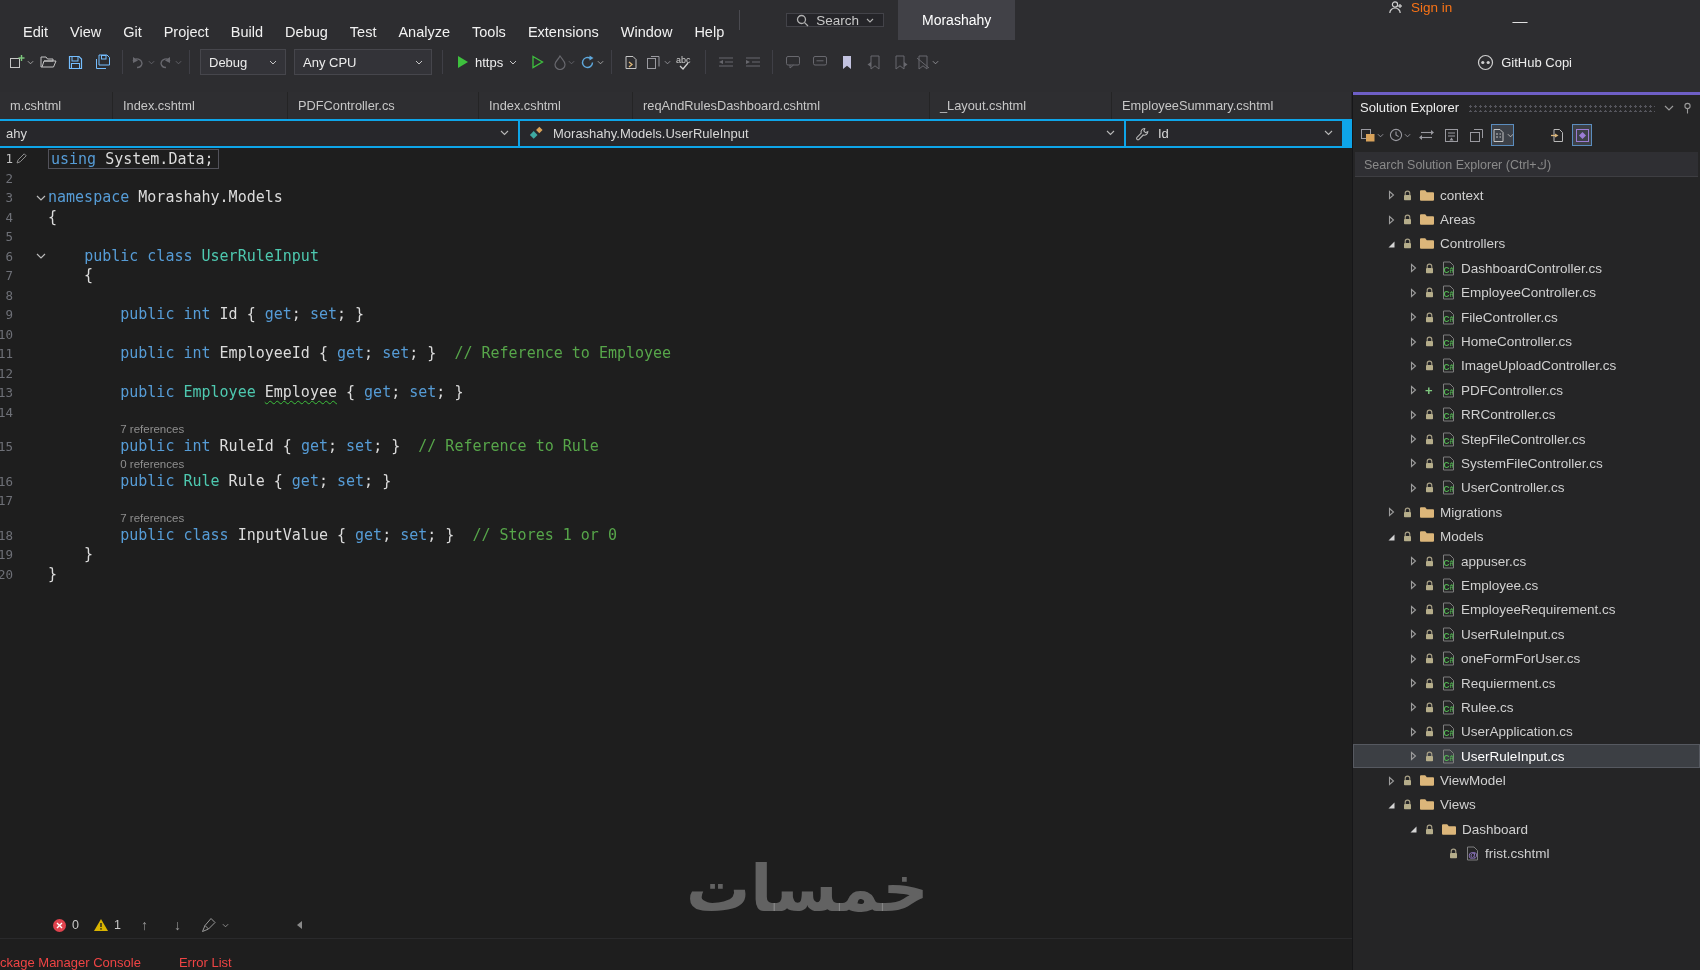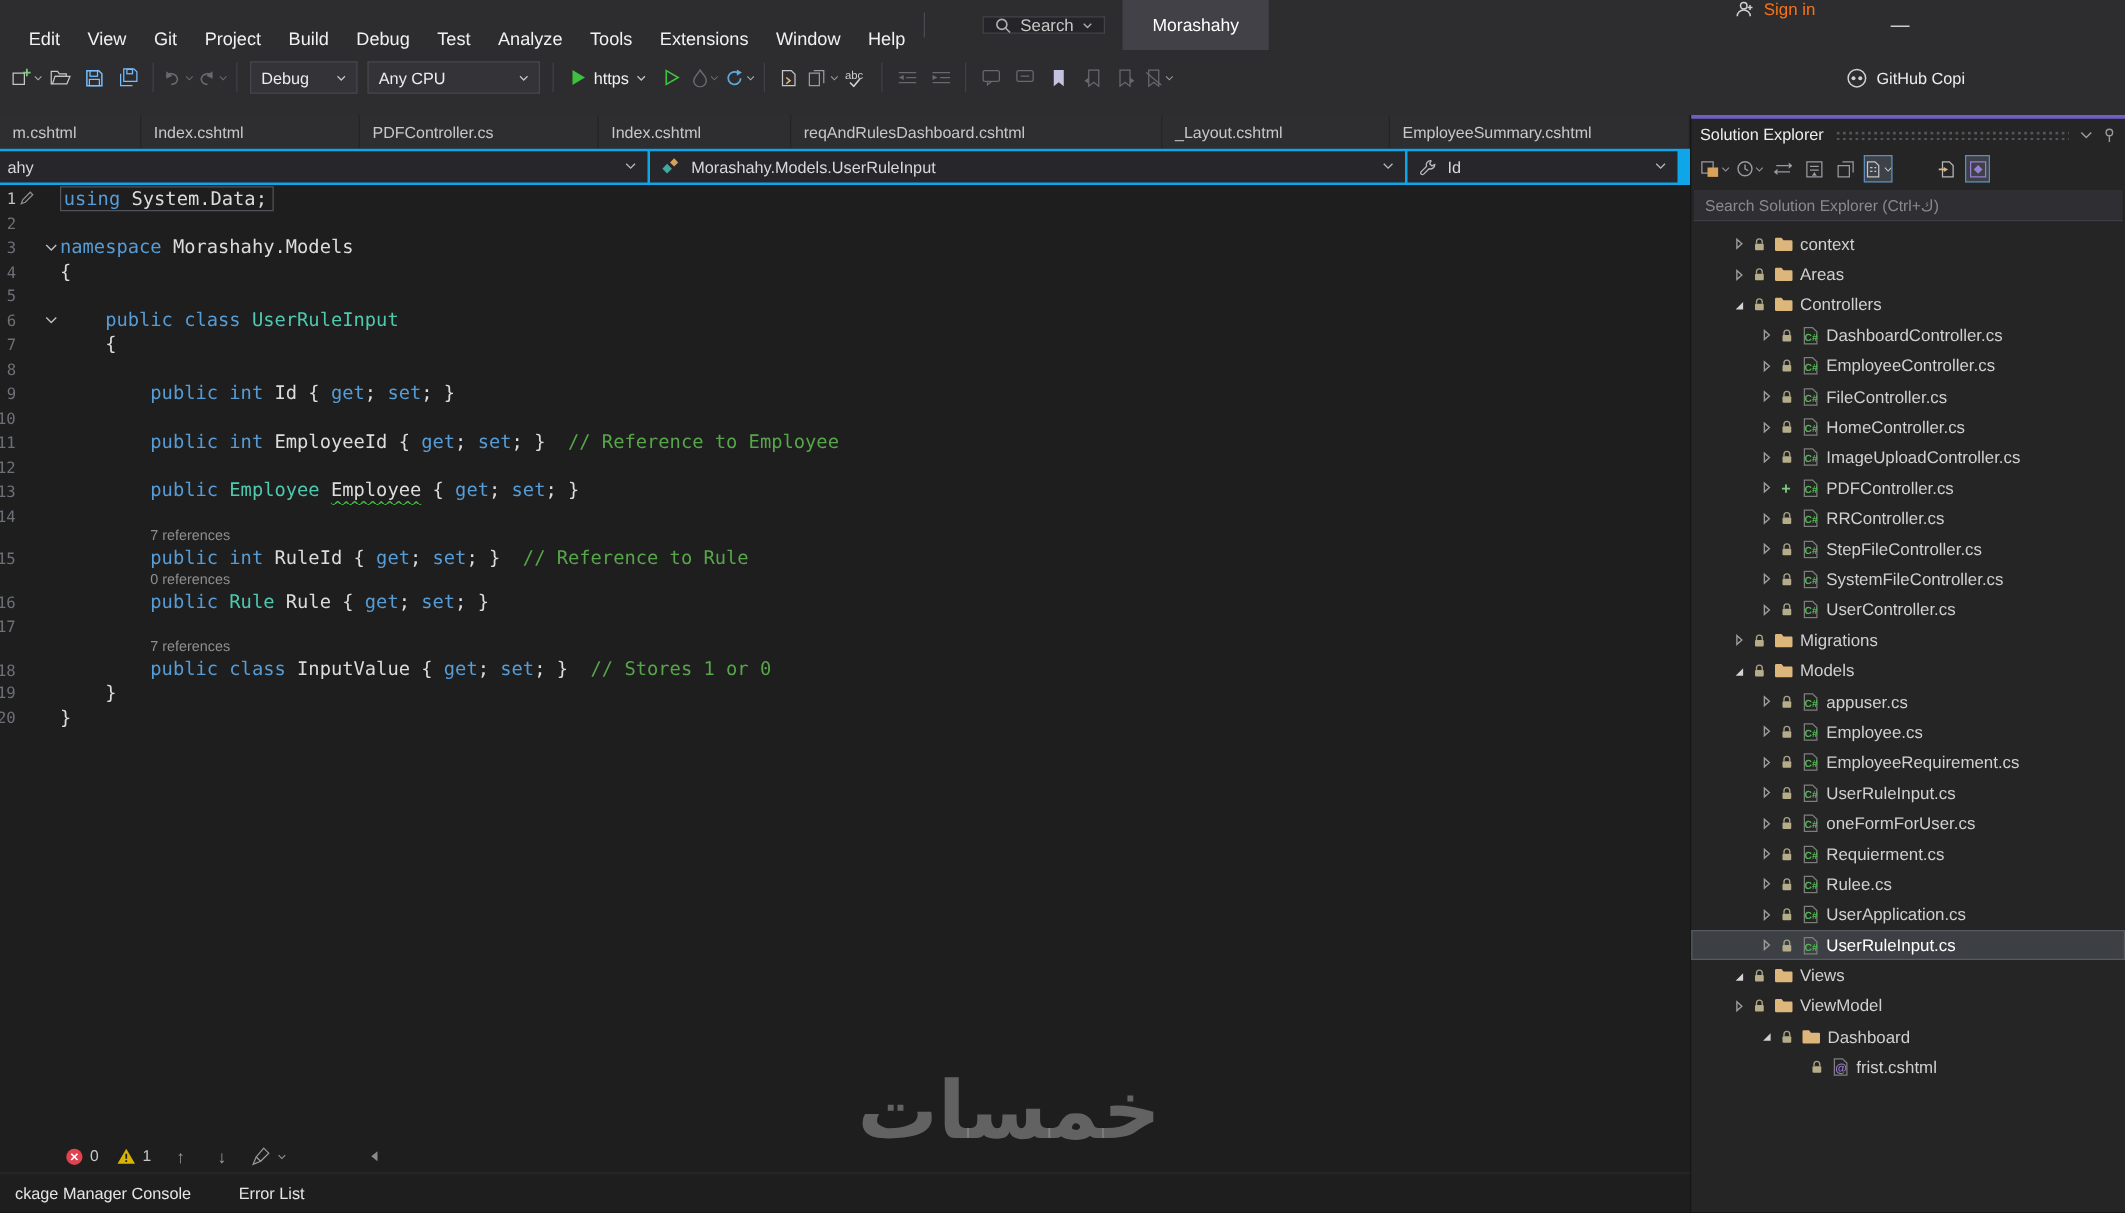--- a/index.html
+++ b/index.html
@@ -71,22 +71,22 @@
 
   
   .health{position:absolute;left:0;top:912px;width:1352px;height:26px;background:#1e1e1e;display:flex;
           align-items:center;padding-left:52px;gap:14px;color:#c8c8c8;font-size:12.5px;}
   .hitem{display:flex;align-items:center;gap:5px;}
   .harrow{color:#9a9a9a;font-size:14px;padding:0 6px;}
   .hscroll{margin-left:52px;display:flex;align-items:center;}
 
   
   .bottom-tabs{position:absolute;left:0;top:938px;width:1352px;height:32px;background:#1e1e1e;
-               border-top:1px solid #2a2a2c;display:flex;align-items:center;gap:38px;color:#e5e5e5;
-               font-size:13px;padding-left:12px;}
+               border-top:1px solid #2a2a2c;display:flex;align-items:flex-end;gap:38px;color:#ef4444;
+               font-size:13px;}
 
   
   .watermark{position:absolute;left:686px;top:852px;font-size:64px;font-weight:bold;
              color:rgba(165,165,165,0.5);font-family:"DejaVu Sans",sans-serif;z-index:6;direction:rtl;}
 
   
   .sepanel{position:absolute;left:1352px;top:92px;width:348px;height:878px;background:#252526;
            border-left:1px solid #161618;color:#d0d0d0;}
   .se-accent{height:3px;background:#6e5fc6;}
   .se-header{height:25px;display:flex;align-items:center;padding:0 7px;font-size:13px;color:#ededed;}
@@ -1106,50 +1106,50 @@
           </span>
           <svg width="15" height="15" viewBox="0 0 15 15">
             <path d="M2.5,1 h6.5 l3.5,3.5 V14 h-10 z" fill="none" stroke="#7e7e7e" stroke-width="1"></path>
             <text x="2.6" y="11.6" font-size="8.2" font-weight="bold" fill="#53b653" font-family="Liberation Sans,sans-serif">C#</text>
           </svg>
           <span class="tlabel">UserRuleInput.cs</span>
         </div>
         <div class="trow" style="padding-left: 34px;">
           <span class="tarrow">
             <svg width="9" height="10" viewBox="0 0 9 10">
-              <polygon points="7.5,2.5 7.5,8.5 1.5,8.5" fill="#d4d4d4"></polygon>
+              <polygon points="2.5,1.5 6.5,5 2.5,8.5" fill="none" stroke="#9c9c9c" stroke-width="1.1"></polygon>
             </svg>
           </span>
           <span class="tbadge">
             <svg width="9" height="11" viewBox="0 0 9 11">
               <path d="M2.2,5 V3.4 a2.3,2.3 0 0 1 4.6,0 V5" fill="none" stroke="#a8a087" stroke-width="1.1"></path>
               <rect x="1" y="5" width="7" height="5.2" rx="0.8" fill="#b5ad8a"></rect>
             </svg>
           </span>
           <svg width="16" height="13" viewBox="0 0 16 13">
             <path d="M1,2.2 a1,1 0 0 1 1,-1 h4.2 l1.6,2 H14 a1,1 0 0 1 1,1 v6.6 a1,1 0 0 1 -1,1 H2 a1,1 0 0 1 -1,-1 z" fill="#dcb67a"></path>
           </svg>
-          <span class="tlabel">Views</span>
+          <span class="tlabel">ViewModel</span>
         </div>
         <div class="trow" style="padding-left: 34px;">
           <span class="tarrow">
             <svg width="9" height="10" viewBox="0 0 9 10">
-              <polygon points="2.5,1.5 6.5,5 2.5,8.5" fill="none" stroke="#9c9c9c" stroke-width="1.1"></polygon>
+              <polygon points="7.5,2.5 7.5,8.5 1.5,8.5" fill="#d4d4d4"></polygon>
             </svg>
           </span>
           <span class="tbadge">
             <svg width="9" height="11" viewBox="0 0 9 11">
               <path d="M2.2,5 V3.4 a2.3,2.3 0 0 1 4.6,0 V5" fill="none" stroke="#a8a087" stroke-width="1.1"></path>
               <rect x="1" y="5" width="7" height="5.2" rx="0.8" fill="#b5ad8a"></rect>
             </svg>
           </span>
           <svg width="16" height="13" viewBox="0 0 16 13">
             <path d="M1,2.2 a1,1 0 0 1 1,-1 h4.2 l1.6,2 H14 a1,1 0 0 1 1,1 v6.6 a1,1 0 0 1 -1,1 H2 a1,1 0 0 1 -1,-1 z" fill="#dcb67a"></path>
           </svg>
-          <span class="tlabel">ViewModel</span>
+          <span class="tlabel">Views</span>
         </div>
         <div class="trow" style="padding-left: 56px;">
           <span class="tarrow">
             <svg width="9" height="10" viewBox="0 0 9 10">
               <polygon points="7.5,2.5 7.5,8.5 1.5,8.5" fill="#d4d4d4"></polygon>
             </svg>
           </span>
           <span class="tbadge">
             <svg width="9" height="11" viewBox="0 0 9 11">
               <path d="M2.2,5 V3.4 a2.3,2.3 0 0 1 4.6,0 V5" fill="none" stroke="#a8a087" stroke-width="1.1"></path>

